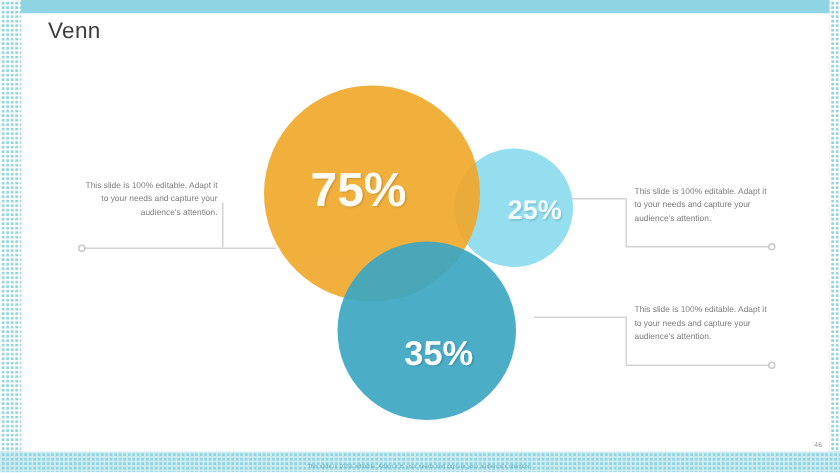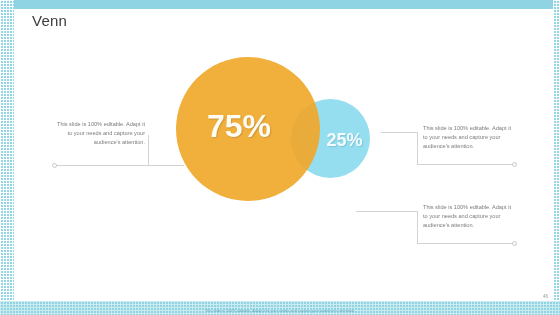--- a/index.html
+++ b/index.html
@@ -95,21 +95,21 @@
     justify-content: center;
   }
   .circle-orange {
     left: 176px; top: 57px;
     width: 144px; height: 144px;
     background: #f0a92e;
     opacity: 0.93;
     z-index: 3;
   }
   .circle-lightblue {
-    left: 291px; top: 99px;
+    left: 303px; top: 99px;
     width: 79px; height: 79px;
     background: #8cdcef;
     opacity: 0.93;
     z-index: 2;
   }
   .circle-teal {
     left: 225px; top: 161px;
     width: 119px; height: 119px;
     background: #3ea7c2;
     opacity: 0.93;
@@ -227,20 +227,23 @@
   <div class="conn conn-h r2-h2"></div>
   <div class="conn-dot r2-dot"></div>
 
   <div class="venn">
     <div class="circle circle-lightblue">
       <span class="pct pct-25">25%</span>
     </div>
     <div class="circle circle-orange">
       <span class="pct pct-75">75%</span>
     </div>
+    <div class="circle circle-teal">
+      <span class="pct pct-35">35%</span>
+    </div>
   </div>
 
   <div class="callout callout-left">This slide is 100% editable. Adapt it to your needs and capture your audience's attention.</div>
   <div class="callout callout-r1">This slide is 100% editable. Adapt it to your needs and capture your audience's attention.</div>
   <div class="callout callout-r2">This slide is 100% editable. Adapt it to your needs and capture your audience's attention.</div>
 
   <div class="footer-note">This slide is 100% editable. Adapt it to your needs and capture your audience's attention.</div>
   <div class="page-num">46</div>
 
 </div>

